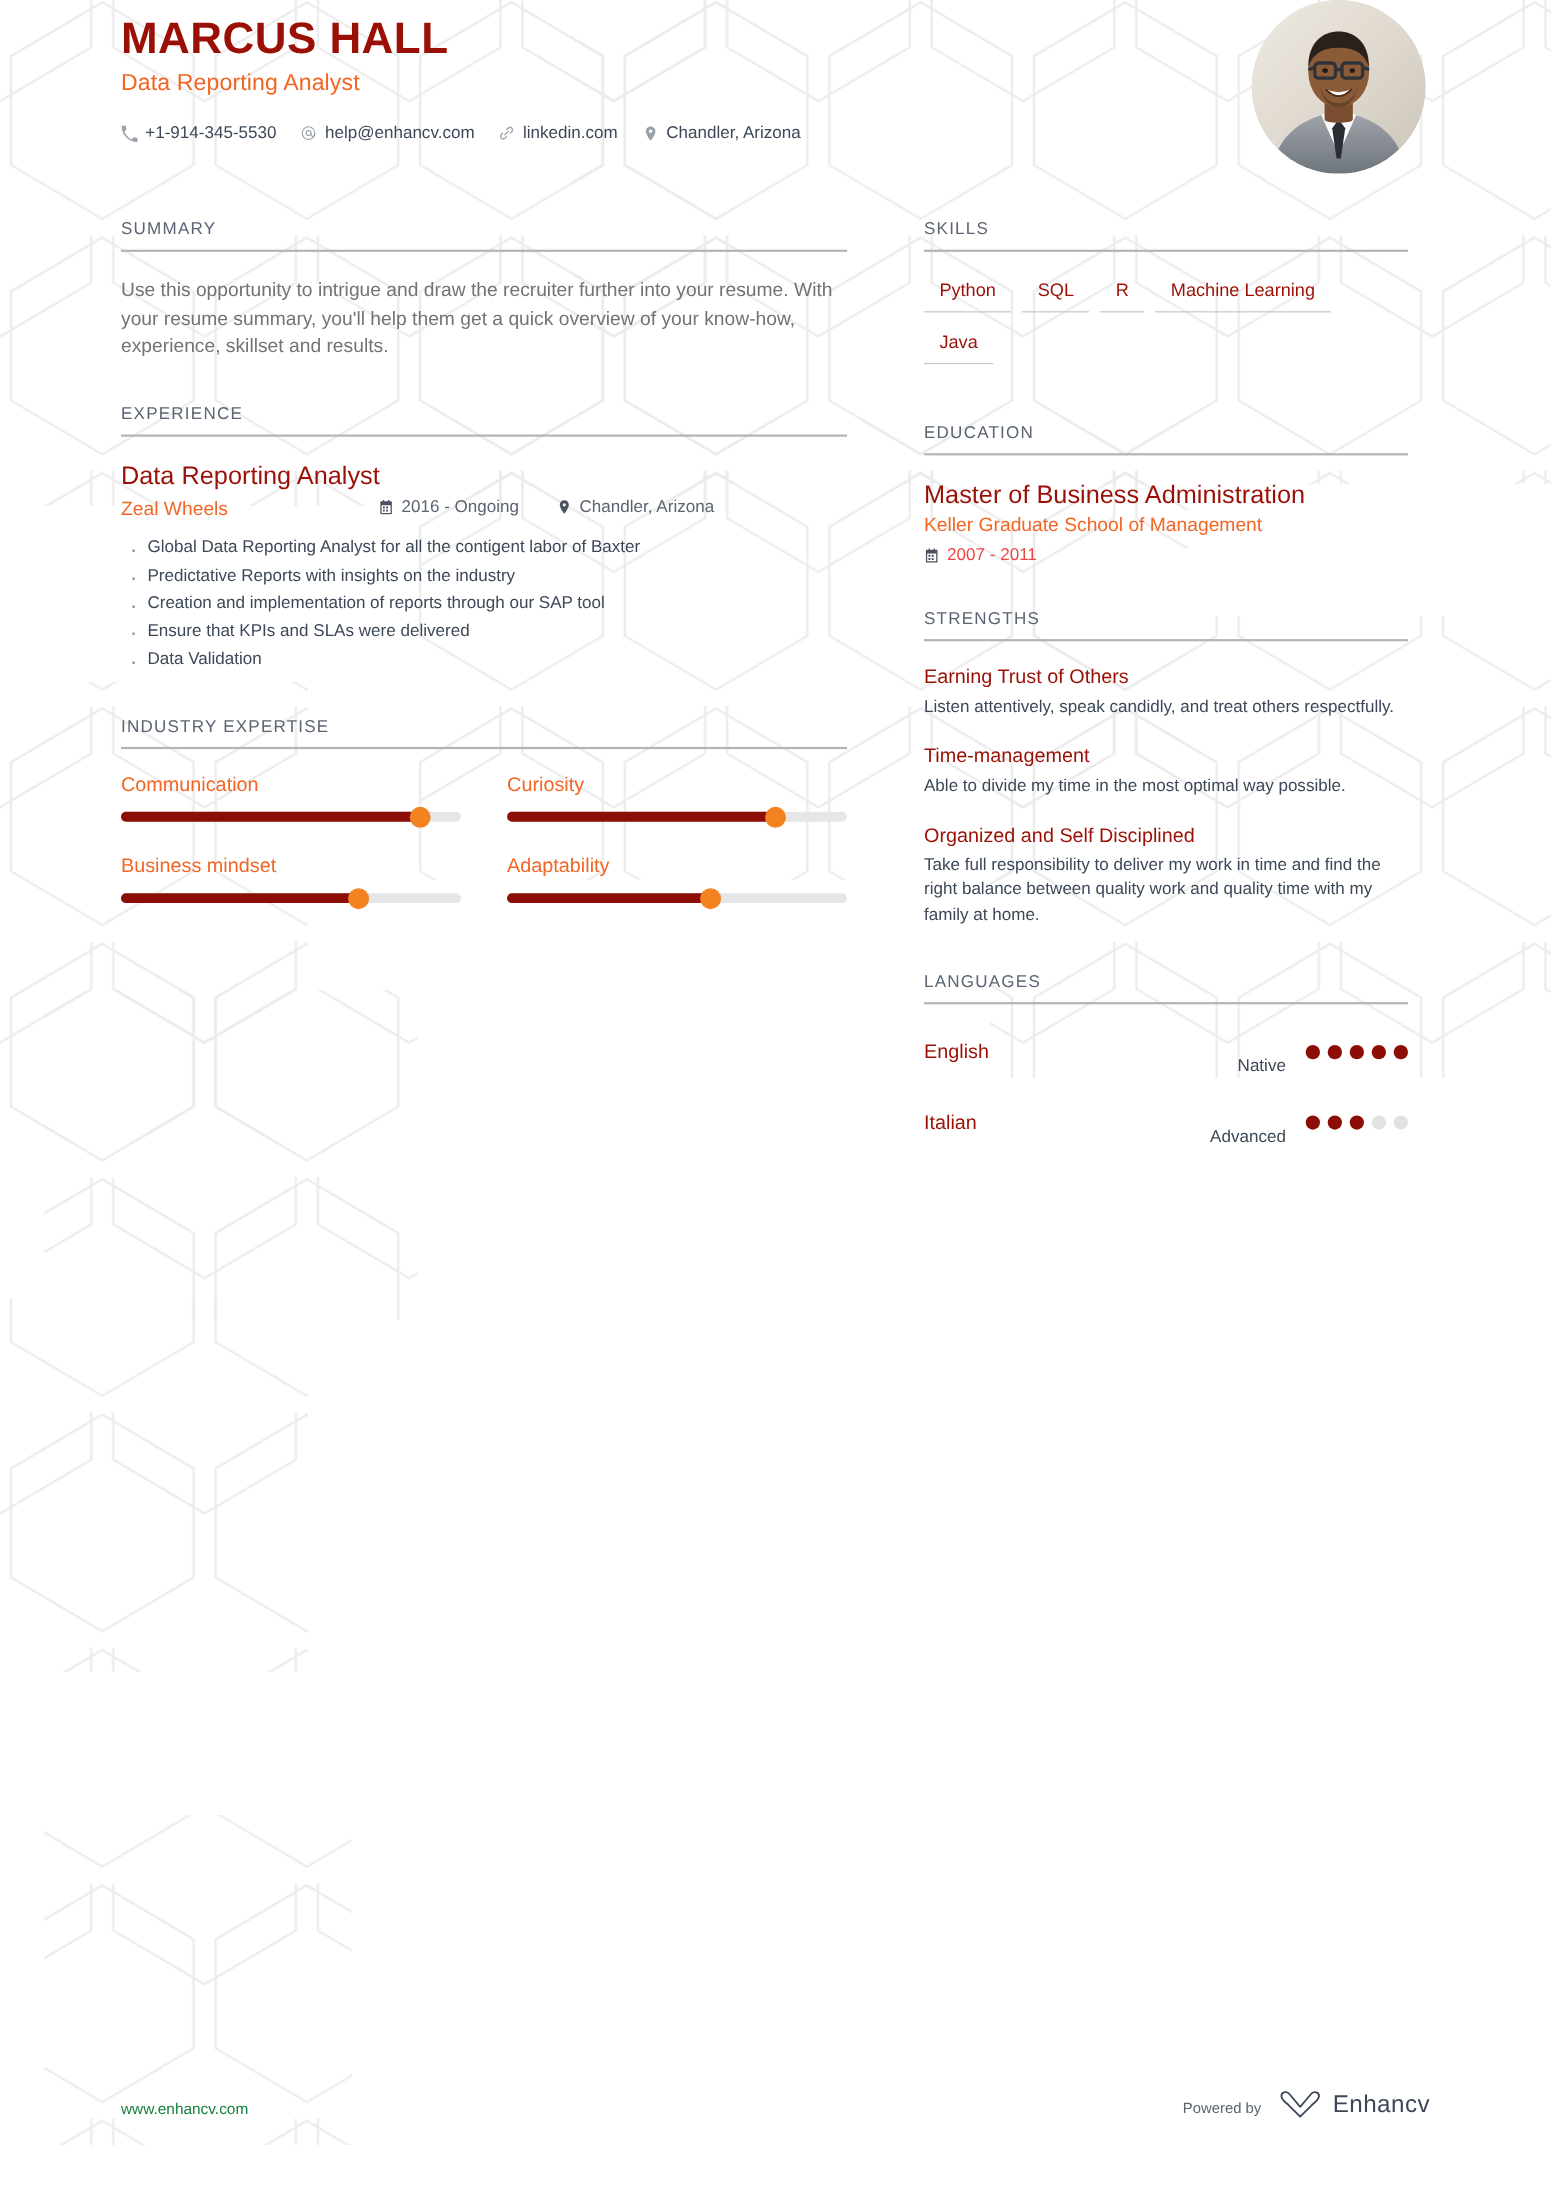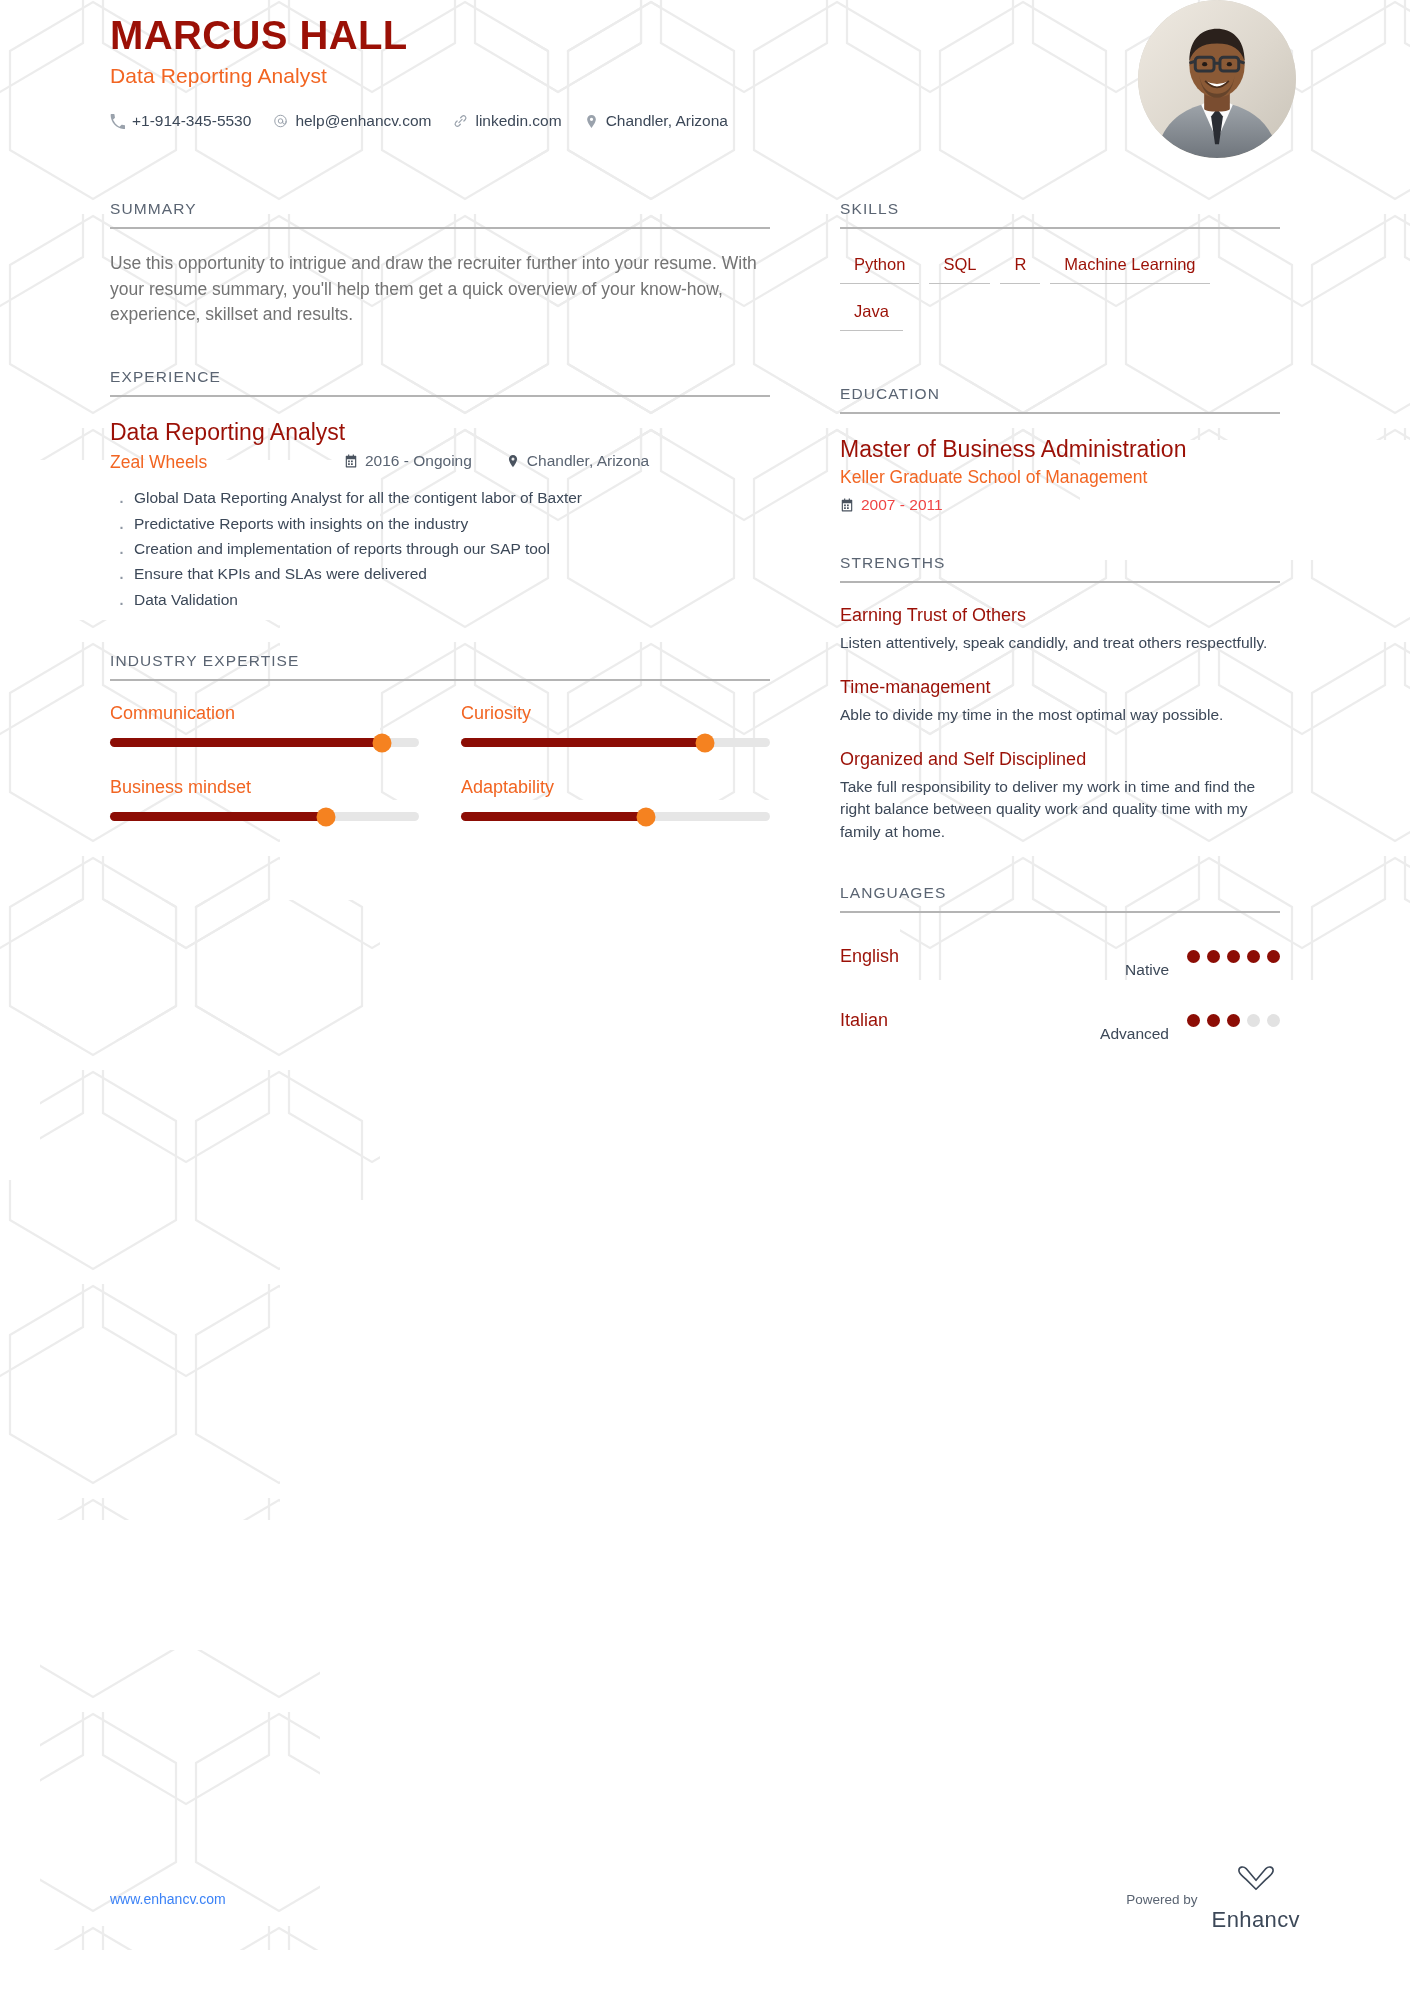--- a/index.html
+++ b/index.html
@@ -277,35 +277,33 @@
   .footer {
     position: absolute;
     left: 110px;
     right: 110px;
     bottom: 62px;
     display: flex;
     align-items: center;
     justify-content: space-between;
     z-index: 3;
   }
-  .footer-url { font-size: 14px; color: #3b82f6; }
+  .footer-url { font-size: 14px; color: #15803d; }
   .footer-right {
     display: flex;
     align-items: center;
     gap: 14px;
   }
   .powered-by { font-size: 13.5px; color: #5a6472; }
   .brand {
     display: flex;
-    align-items: center;
     gap: 9px;
     font-size: 22px;
     color: #3c4858;
     letter-spacing: 0.4px;
-    flex-direction: column;
   }
 </style>
 </head>
 <body>
 
 <svg id="hex-bg" viewBox="0 0 1410 1995" xmlns="http://www.w3.org/2000/svg" aria-hidden="true">
   <defs>
     <pattern id="hexpat" width="186" height="214" patternUnits="userSpaceOnUse">
       <g fill="none" stroke="#e9e9e9" stroke-width="2.2">
         <path d="M93 2 L176 51 L176 150 L93 199 L10 150 L10 51 Z"></path>

